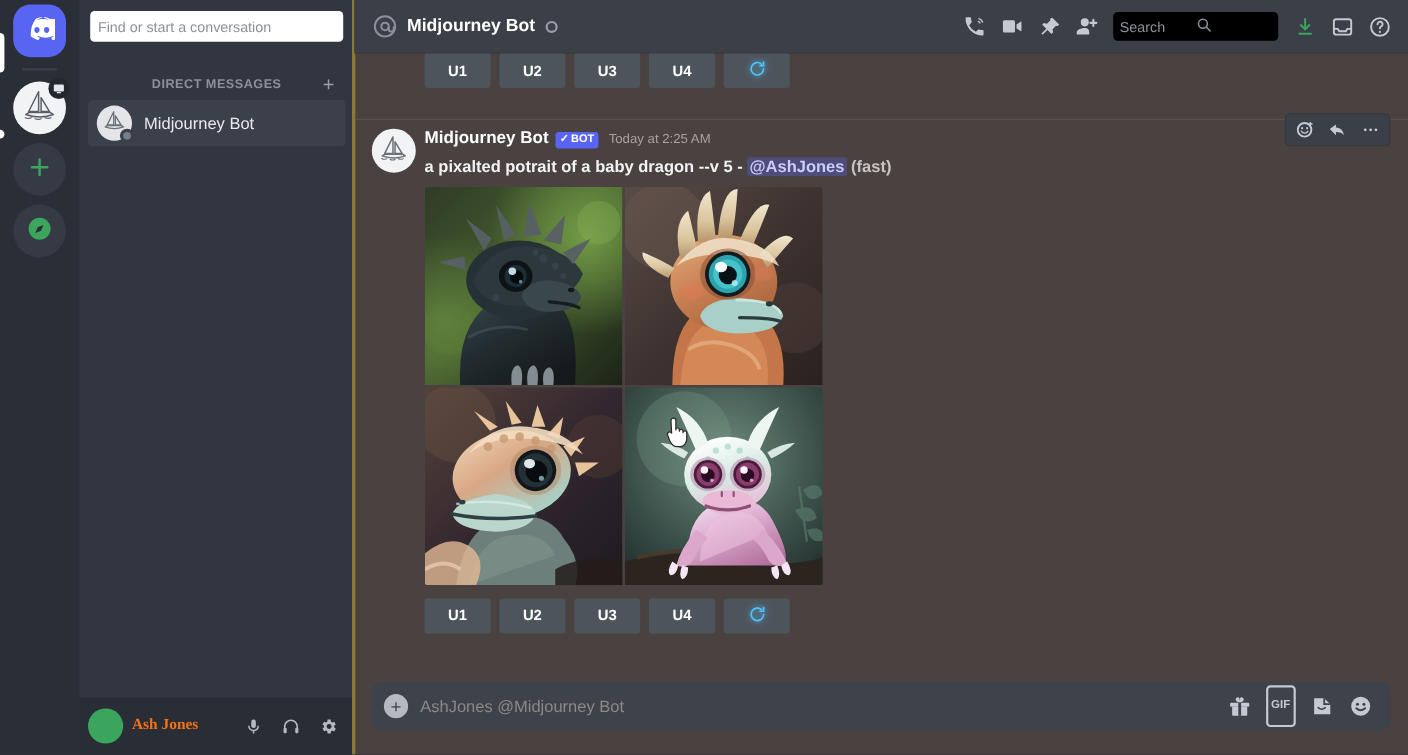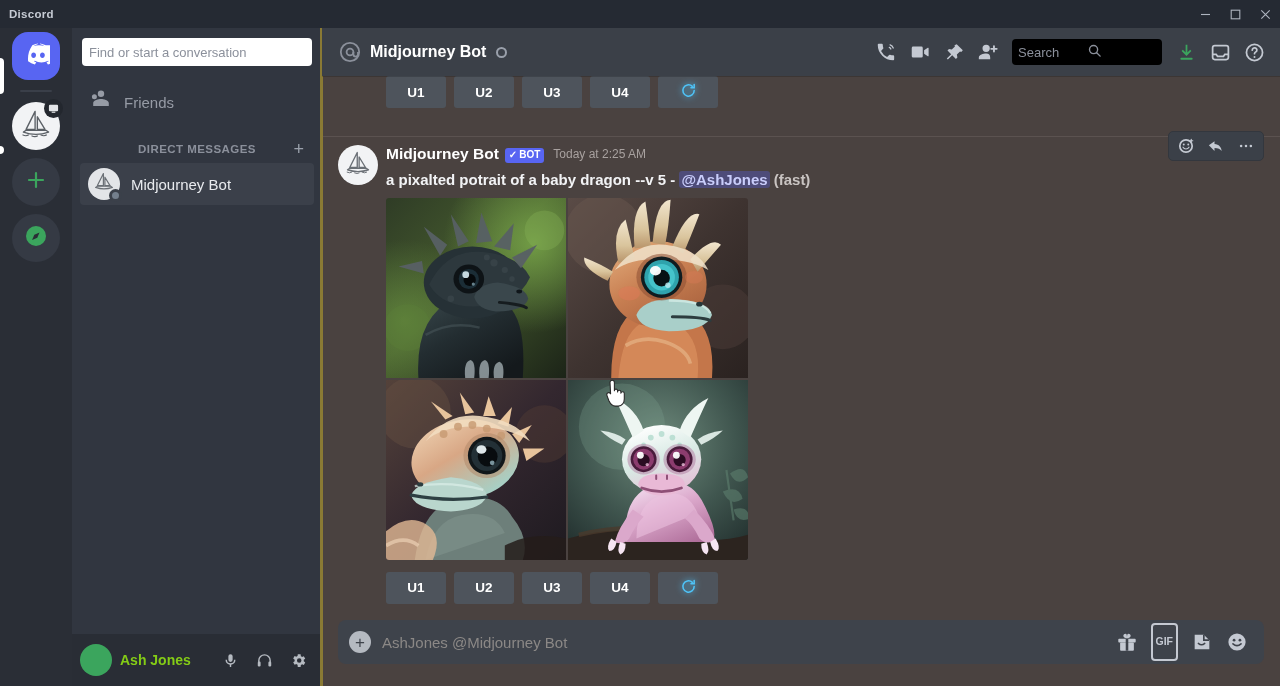--- a/index.html
+++ b/index.html
@@ -118,21 +118,21 @@
   .userpanel {
     height: 52px; flex: 0 0 52px;
     background: #292d35;
     display: flex; align-items: center;
     padding: 0 8px; gap: 8px;
   }
   .user-avatar {
     width: 32px; height: 32px; border-radius: 50%;
     background: #3ba55d; flex: 0 0 32px;
   }
-  .user-name { color: #84cc16; font-size: 14px; font-weight: bold; }
+  .user-name { color: #f97316; font-size: 14px; font-weight: bold; font-family: Liberation Serif, serif; }
   .user-icons { margin-left: auto; display: flex; gap: 2px; }
   .user-icons .ui-btn {
     width: 32px; height: 32px; border-radius: 4px;
     display: flex; align-items: center; justify-content: center; color: #b5bac1;
   }
 
   
   .olive-line {
     position: absolute; top: 0; bottom: 0; right: -1px;
     width: 3px; background: #8a7a34; z-index: 5;
@@ -264,40 +264,20 @@
   .cursor { position: absolute; z-index: 60; pointer-events: none; }
 
   
   .dragon-svg { display: block; width: 100%; height: 100%; }
 </style>
 </head>
 <body>
 
 <div class="app">
 
-  <div class="titlebar">
-    <div class="titlebar-brand">Discord</div>
-    <div class="win-controls">
-      <div class="win-btn">
-        <svg width="11" height="11" viewBox="0 0 11 11">
-            <path d="M1 5.5h9" stroke="currentColor" stroke-width="1.1" fill="none"></path>
-          </svg>
-      </div>
-      <div class="win-btn">
-        <svg width="11" height="11" viewBox="0 0 11 11">
-            <rect x="1.2" y="1.2" width="8.6" height="8.6" stroke="currentColor" stroke-width="1.1" fill="none"></rect>
-          </svg>
-      </div>
-      <div class="win-btn close">
-        <svg width="11" height="11" viewBox="0 0 11 11">
-            <path d="M1.3 1.3l8.4 8.4M9.7 1.3l-8.4 8.4" stroke="currentColor" stroke-width="1.1" fill="none"></path>
-          </svg>
-      </div>
-    </div>
-  </div>
 
   <div class="body-row">
 
     <div class="rail">
       <div class="pill" style="top:30px;height:36px;"></div>
       <div class="pill" style="top:118px;height:8px;"></div>
 
       <div class="guild home">
         <span>
           <svg width="28" height="22" viewBox="0 0 28 22" fill="#fff">
@@ -344,28 +324,20 @@
     </div>
 
     <div class="sidebar">
       <div class="search-wrap">
         <div class="search-box">
           <span>Find or start a conversation</span>
         </div>
       </div>
 
       <div class="sb-scroll">
-        <div class="sb-row">
-          <span>
-            <svg width="24" height="24" viewBox="0 0 24 24" fill="#969ba5">
-              <path d="M13 9a3.2 3.2 0 10-3.2-3.2A3.2 3.2 0 0013 9zm-6.6 2.3a2.5 2.5 0 10-2.5-2.5 2.5 2.5 0 002.5 2.5zM13 11c-2.6 0-7.8 1.3-7.8 3.9V18H20.8v-3.1C20.8 12.3 15.6 11 13 11z"></path>
-            </svg>
-          </span>
-          <span class="sb-label">Friends</span>
-        </div>
 
         <div class="sb-head">
           <span class="sb-head-text">DIRECT MESSAGES</span>
           <span class="sb-plus">+</span>
         </div>
 
         <div class="dm-row">
           <div class="dm-avatar">
             <span>
               <svg width="24" height="24" viewBox="0 0 40 40">

